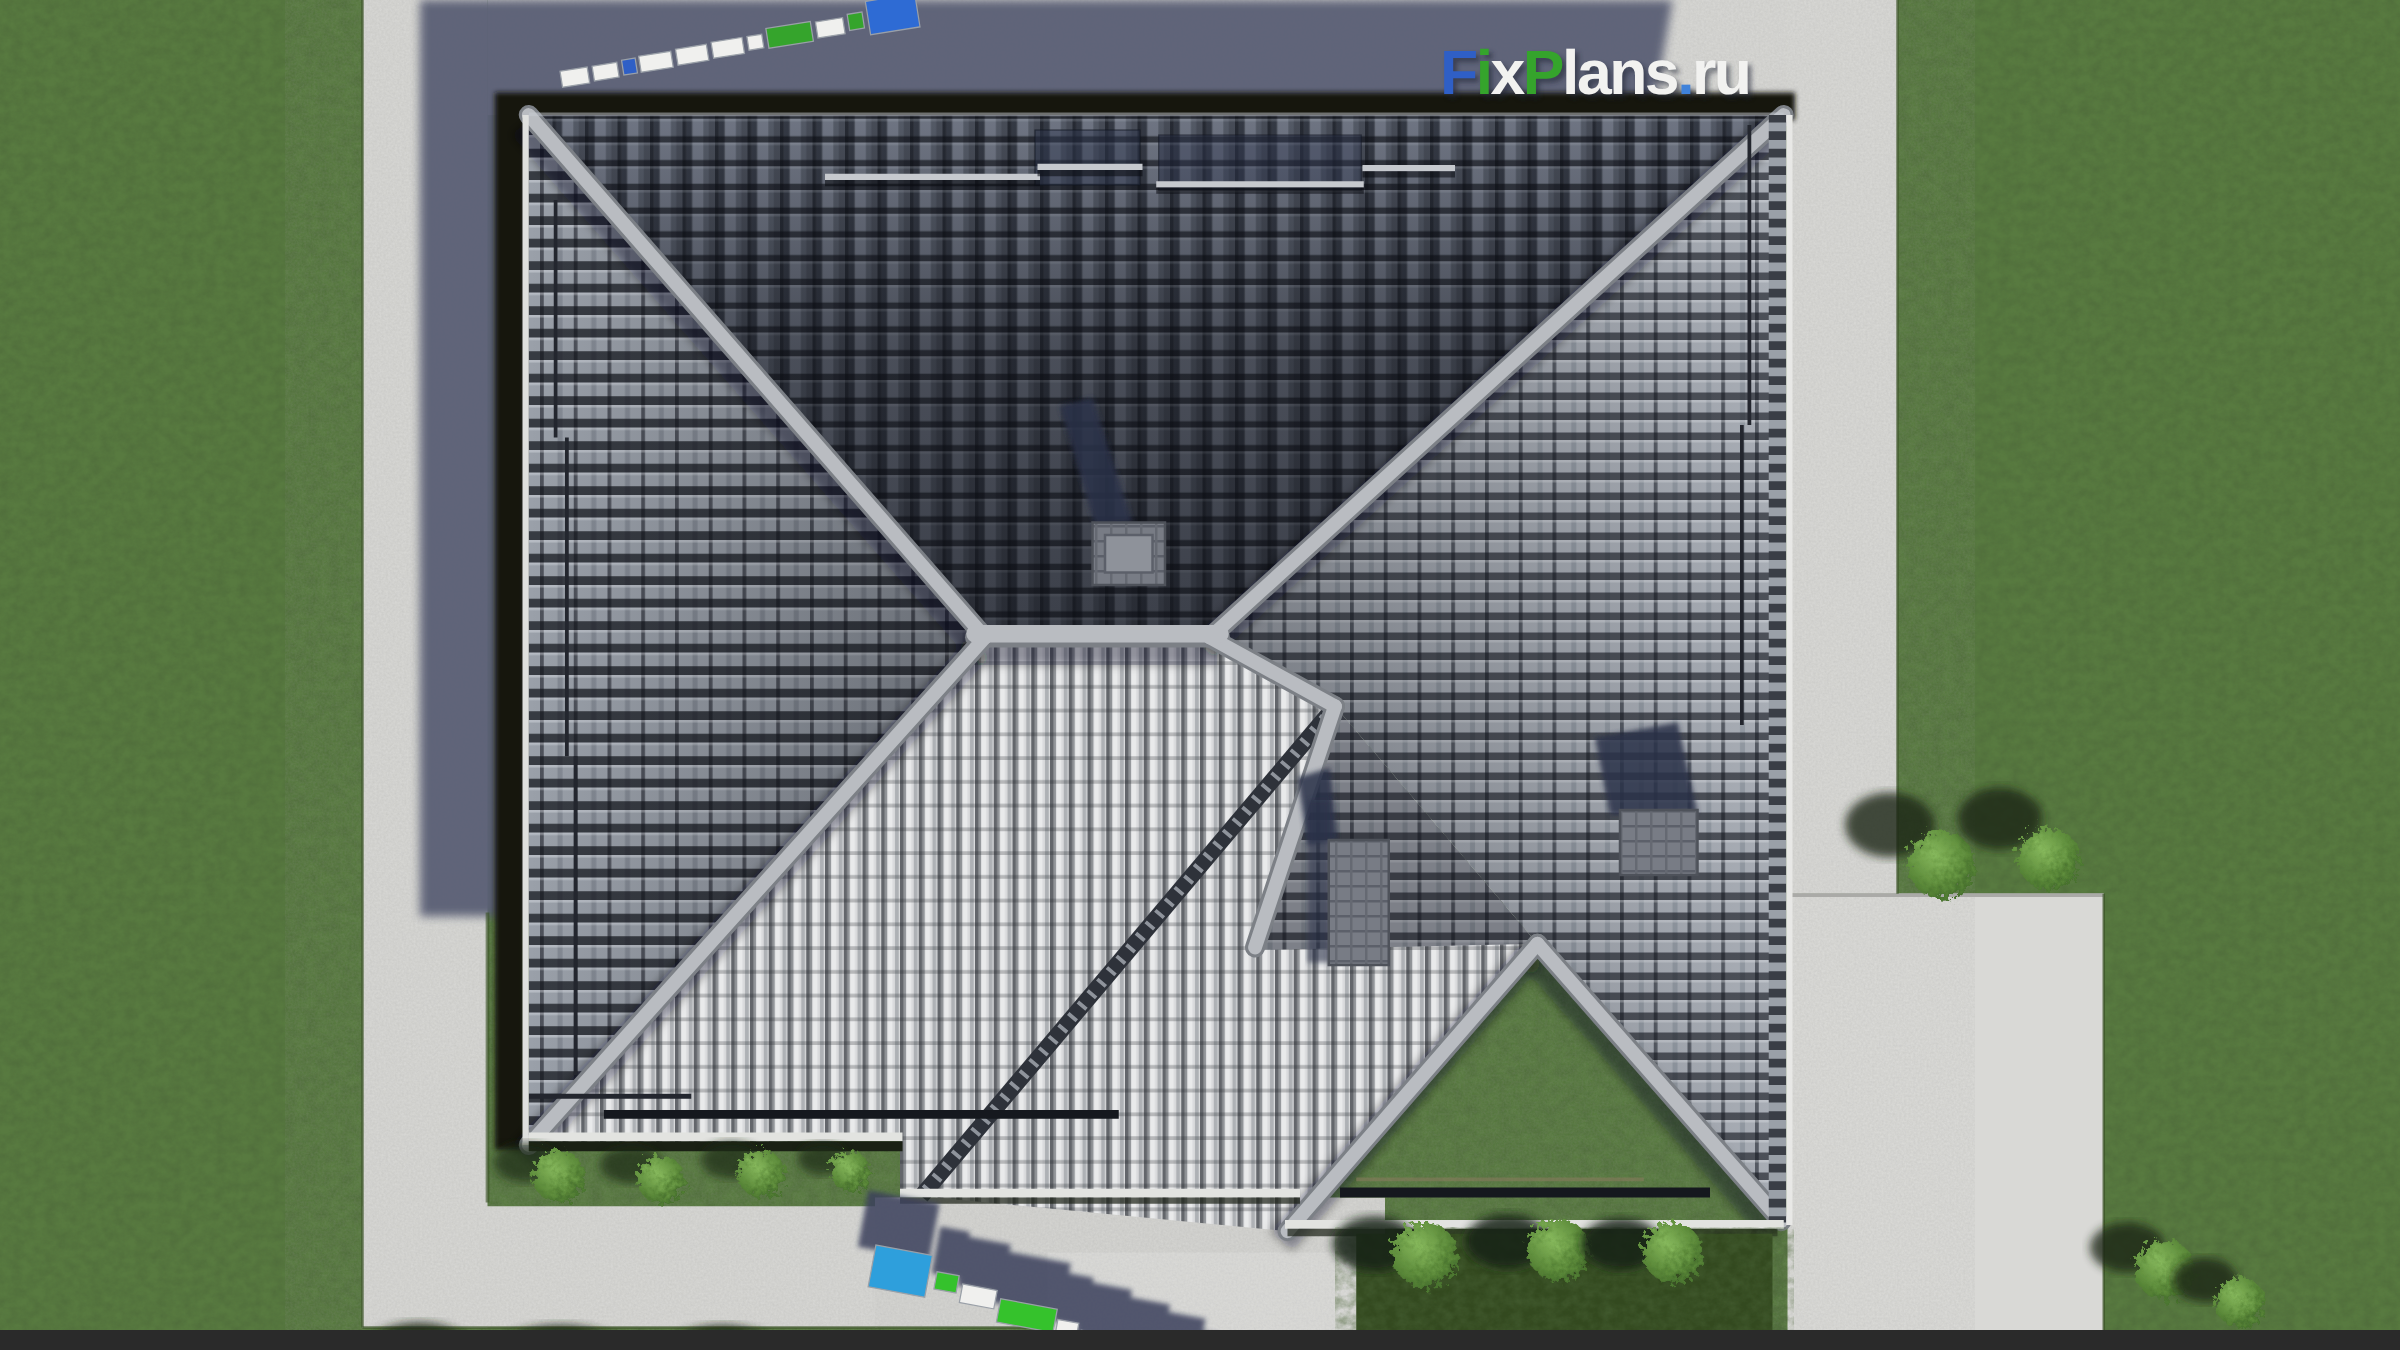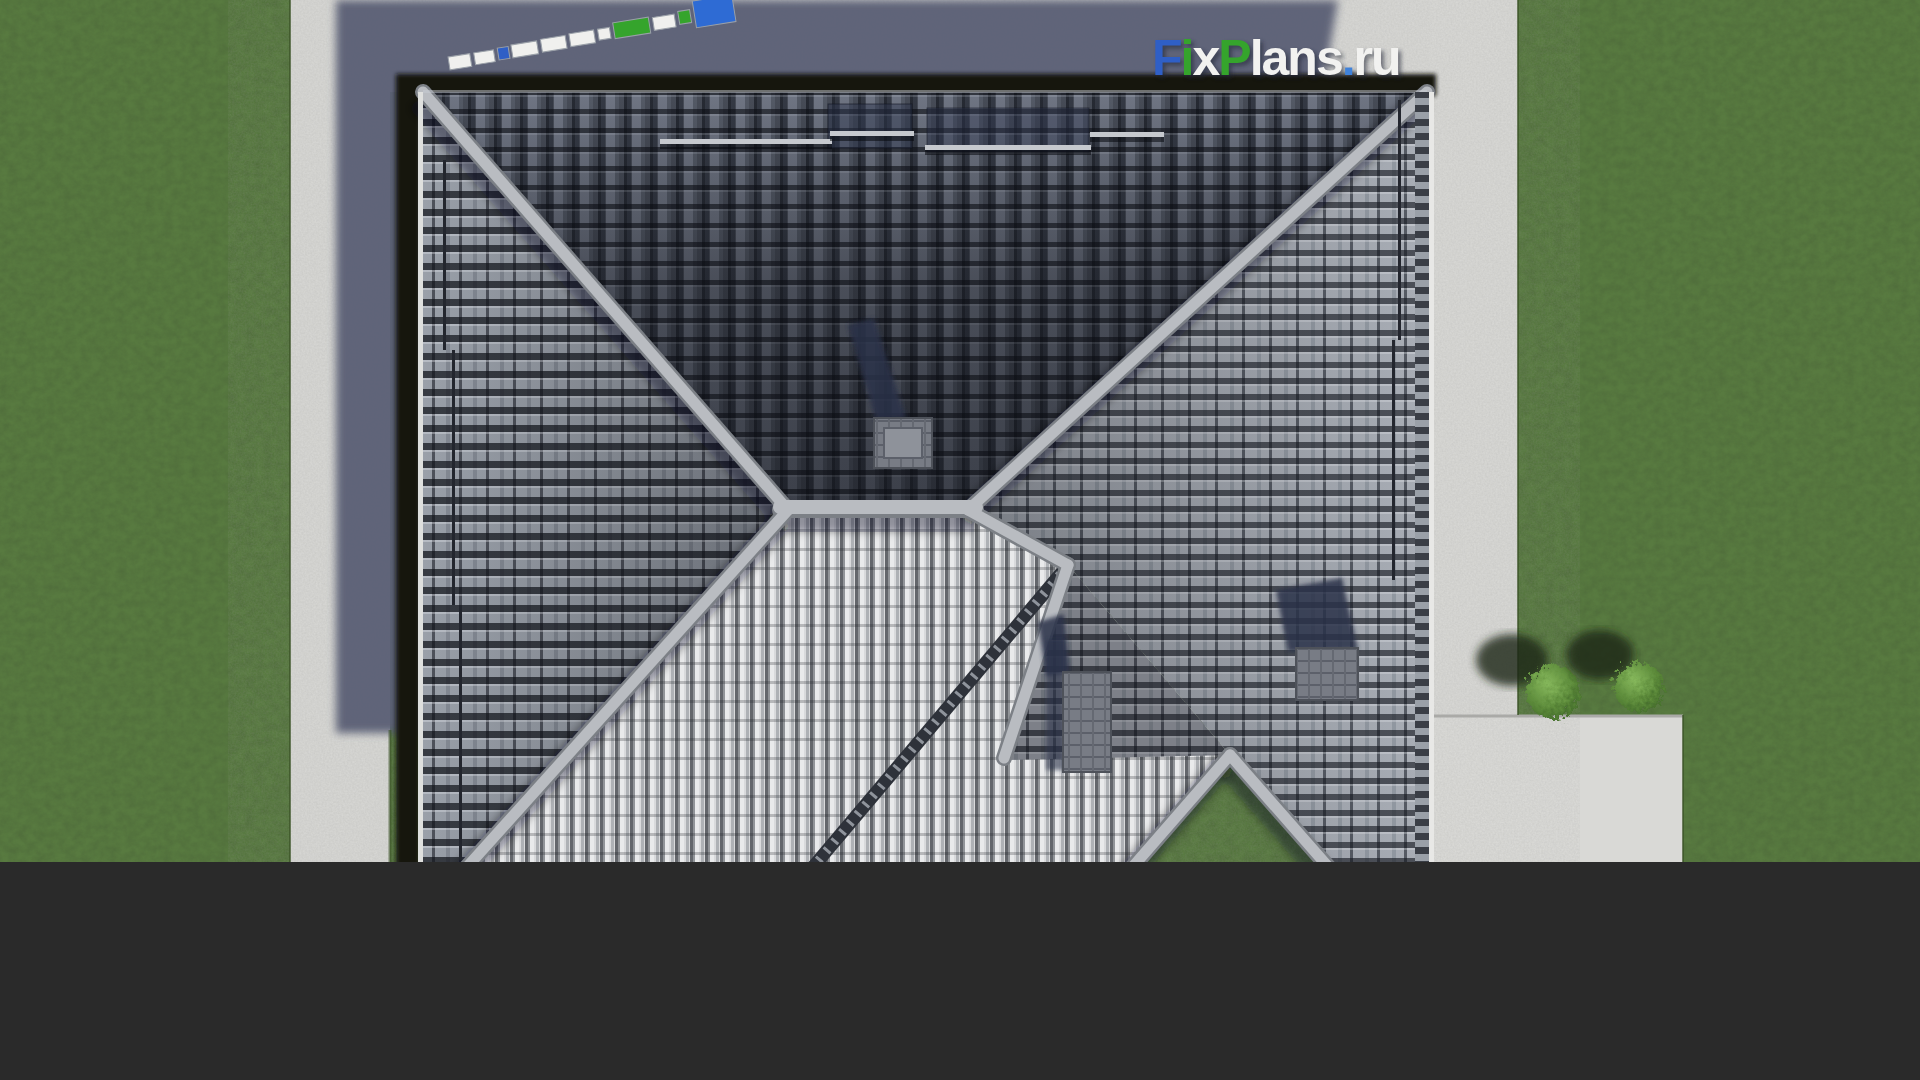--- a/index.html
+++ b/index.html
@@ -1,16 +1,16 @@
 <!DOCTYPE html>
 <html><head>
 <meta charset="utf-8">
 <style>
   html,body{margin:0;padding:0;background:#2a2a2a;}
-  .stage{width:1920px;height:862px;position:relative;overflow:hidden;font-family:"Liberation Sans",sans-serif;}
+  .stage{width:1920px;height:1064px;position:relative;overflow:hidden;font-family:"Liberation Sans",sans-serif;}
   svg{display:block;}
   text{font-family:"Liberation Sans","DejaVu Sans",sans-serif;}
 </style>
 </head>
 <body>
 
 <div class="stage">
 <svg width="1920" height="1080" viewBox="0 0 1920 1080">
 <defs>
   <filter id="grassTex" x="-5%" y="-5%" width="110%" height="110%">

